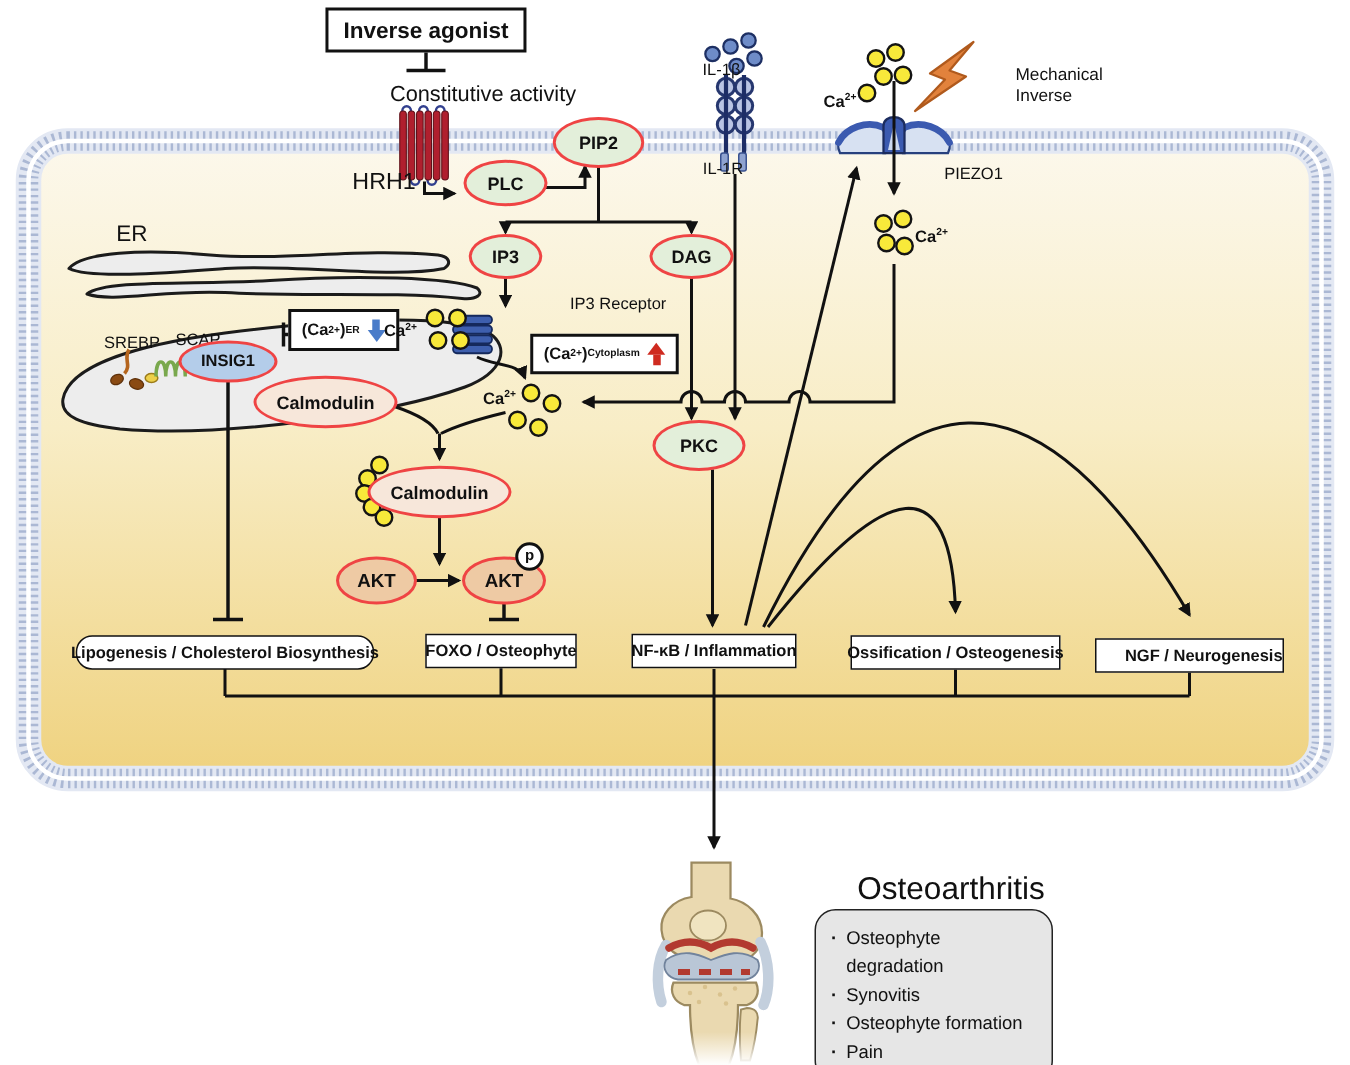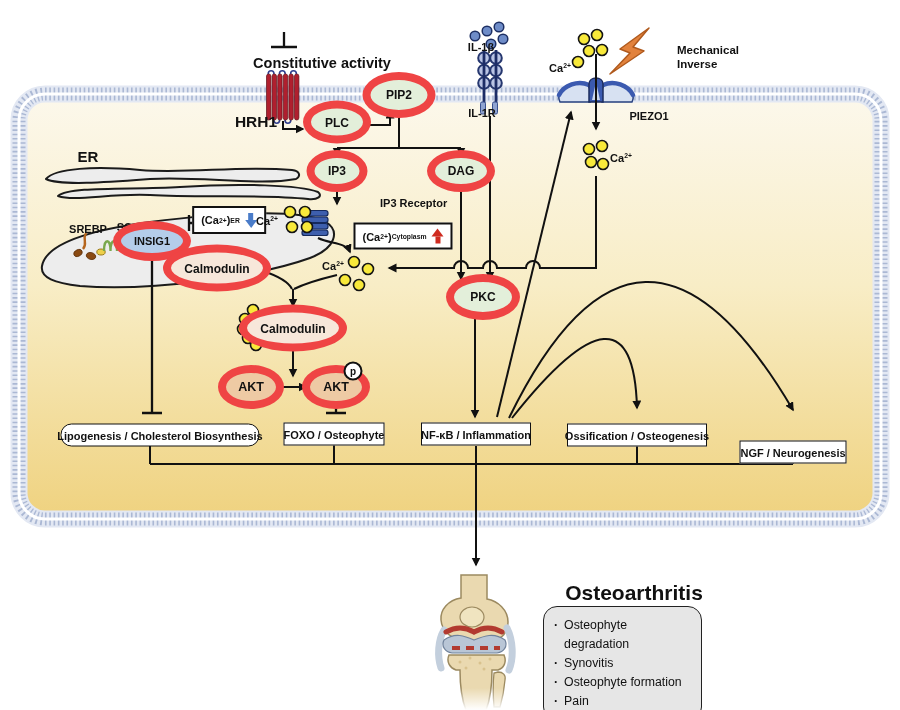--- a/index.html
+++ b/index.html
@@ -1,23 +1,23 @@
 <!DOCTYPE html>
 <html><head>
 <meta charset="utf-8">
 <style>
   html,body{margin:0;padding:0;background:#fff;}
   #stage{position:relative;width:900px;height:710px;background:#fff;overflow:hidden;
          font-family:"Liberation Sans",sans-serif;color:#111;}
   #diagram-svg{position:absolute;left:0;top:0;z-index:1;}
   .abs{position:absolute;transform:translate(-50%,-50%);z-index:2;white-space:nowrap;}
   .absL{position:absolute;z-index:2;white-space:nowrap;}
-  .lbl{font-weight:700;padding-left:36px;}
+  .lbl{font-weight:400;padding-left:36px;}
   .pill{display:flex;align-items:center;justify-content:center;
-        border:8px solid #ef4444;border-radius:50%;font-weight:700;background:#e3efda;}
+        border:2px solid #ef4444;border-radius:50%;font-weight:700;background:#e3efda;}
   .pill.green{background:#e3efda;}
   .pill.pink{background:#f7e7da;}
   .pill.tan{background:#eecaa4;}
   .pill.blue{background:#b4cdea;}
   .rbox{display:flex;align-items:center;justify-content:center;background:#fff;
         border:2px solid #111;font-weight:700;}
   .outcome{font-size:11px;height:21px;border-width:1.8px;}
   sup{font-size:.62em;font-weight:700;}
   .ca{font-weight:700;font-size:11px;}
   .arrow-ico{display:inline-flex;flex-direction:column;align-items:center;margin-left:5px;}
@@ -196,36 +196,39 @@
           <circle cx="470" cy="658" r="1.5"></circle>
           <circle cx="480" cy="663" r="1.5"></circle>
       <circle cx="490" cy="659" r="1.5"></circle>
           <circle cx="466" cy="668" r="1.5"></circle>
           <circle cx="484" cy="669" r="1.5"></circle>
     </g>
     <rect x="438" y="688" width="80" height="22" fill="url(#fadeW)"></rect>
   </g>
 </svg>
 
+<div class="abs rbox" style="left:284px;top:20px;height:26px;padding:0 10px;border-width:2.5px;font-size:15px;">
+  <span>Inverse agonist</span>
+</div>
 <div class="abs lbl" style="left:304px;top:63px;font-size:14.5px;">Constitutive activity</div>
 <div class="abs lbl" style="left:238px;top:122px;font-size:15.5px;">HRH1</div>
 
 <div class="abs pill green" style="left:337px;top:122px;width:52px;height:27px;font-size:12px;">
       <span>PLC</span>
     </div>
 <div class="abs pill green" style="left:399px;top:95px;width:57px;height:30px;font-size:12px;">
       <span>PIP2</span>
     </div>
 <div class="abs pill green" style="left:337px;top:171px;width:45px;height:26px;font-size:12px;">
       <span>IP3</span>
     </div>
 <div class="abs pill green" style="left:461px;top:171px;width:52px;height:26px;font-size:12px;">
       <span>DAG</span>
     </div>
-<div class="abs pill green" style="left:483px;top:297px;width:58px;height:30px;font-size:12px;">
+<div class="abs pill green" style="left:466px;top:297px;width:58px;height:30px;font-size:12px;">
       <span>PKC</span>
     </div>
 
 <div class="abs lbl" style="left:463px;top:47px;font-size:11px;">IL-1β</div>
 <div class="abs lbl" style="left:464px;top:113px;font-size:11px;">IL-1R</div>
 <div class="abs lbl" style="left:631px;top:116px;font-size:11px;">PIEZO1</div>
 <div class="absL lbl" style="left:641px;top:43px;font-size:11.5px;line-height:14px;">
   <div>Mechanical</div>
   <div>Inverse</div>
 </div>
@@ -273,33 +276,33 @@
 <div class="abs pill tan" style="left:251px;top:387px;width:50px;height:28px;font-size:12.5px;">
       <span>AKT</span>
     </div>
 <div class="abs pill tan" style="left:336px;top:387px;width:52px;height:28px;font-size:12.5px;">
       <span>AKT</span>
     </div>
 <div class="badge" style="left:353px;top:371px;">
   <span>p</span>
     </div>
 
-<div class="abs rbox outcome" style="left:160px;top:435px;width:197px;border-radius:11px;">
+<div class="abs rbox outcome" style="left:150px;top:435px;width:197px;border-radius:11px;">
   <span>Lipogenesis / Cholesterol Biosynthesis</span>
     </div>
 <div class="abs rbox outcome" style="left:334px;top:434px;width:99px;">
   <span>FOXO / Osteophyte</span>
     </div>
 <div class="abs rbox outcome" style="left:476px;top:434px;width:108px;">
   <span>NF-κB / Inflammation</span>
     </div>
 <div class="abs rbox outcome" style="left:637px;top:435px;width:138px;">
   <span>Ossification / Osteogenesis</span>
     </div>
-<div class="abs rbox outcome" style="left:793px;top:452px;width:105px;">
+<div class="abs rbox outcome" style="left:793px;top:437px;width:105px;padding-left:19px;">
   <span>NGF / Neurogenesis</span>
     </div>
 
 <div class="abs lbl" style="left:616px;top:593px;font-size:21px;">Osteoarthritis</div>
 <div class="graybox" style="left:543px;top:606px;width:137px;">
   <div class="bullet-row">
         <span class="b">·</span>
         <span>Osteophyte degradation</span>
       </div>
   <div class="bullet-row">

